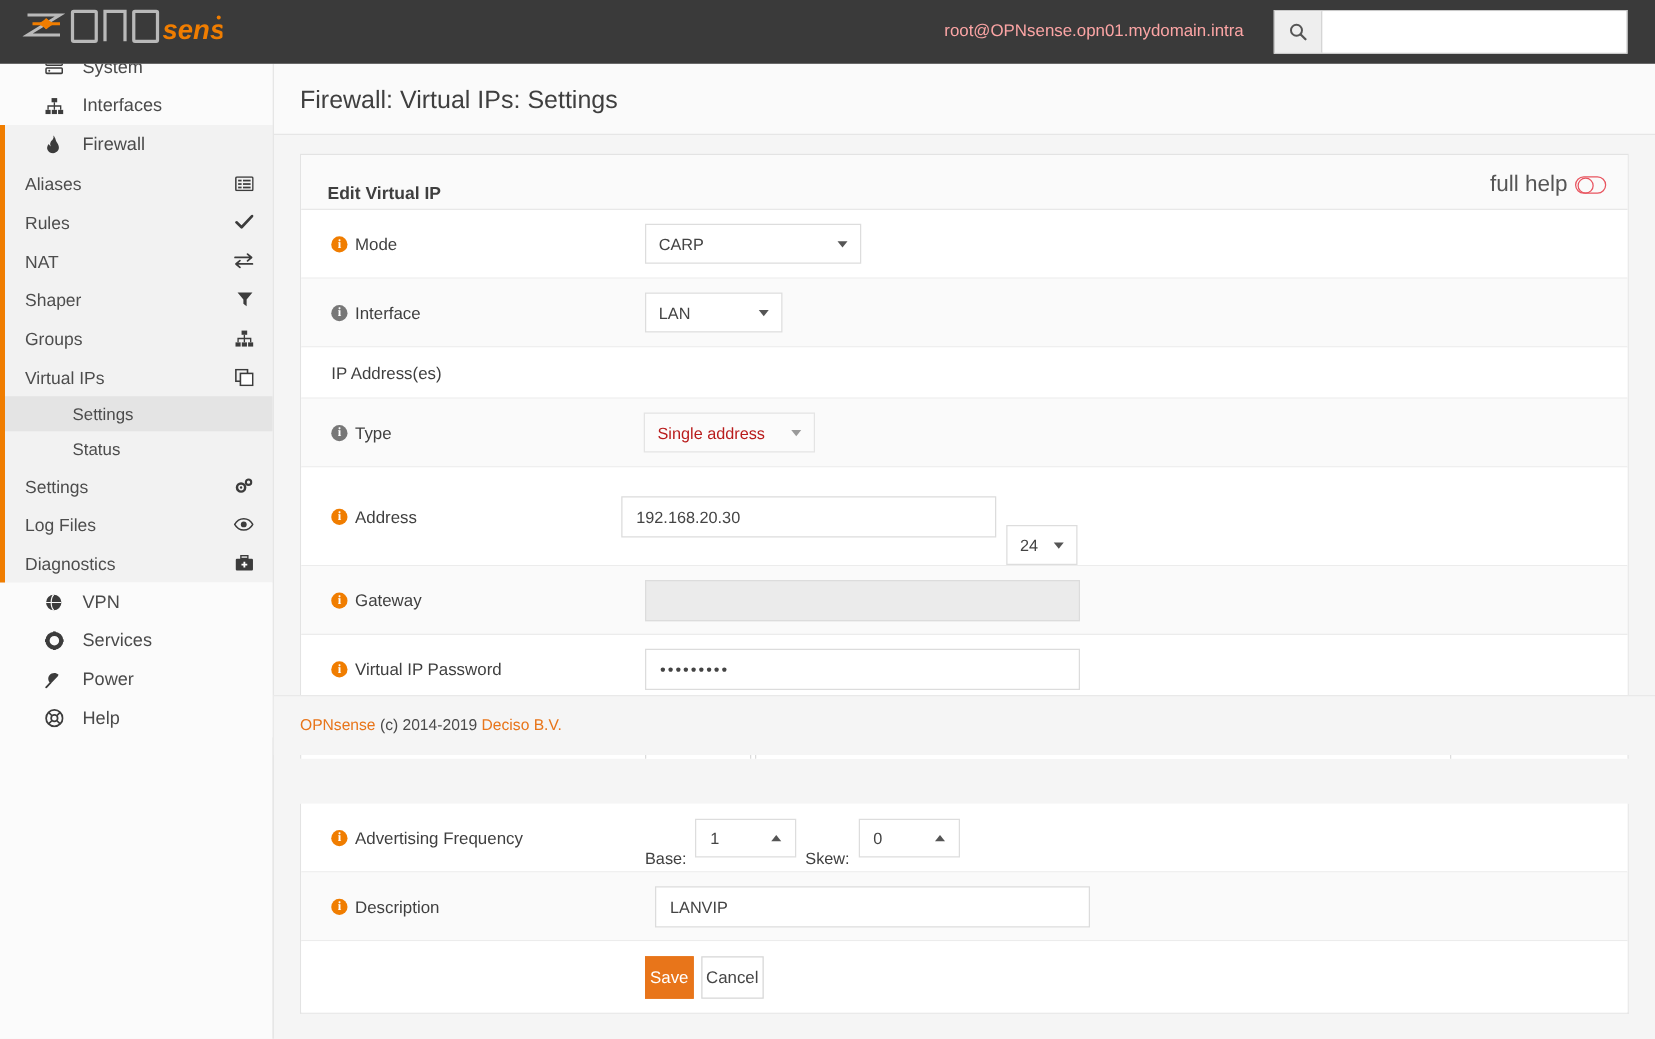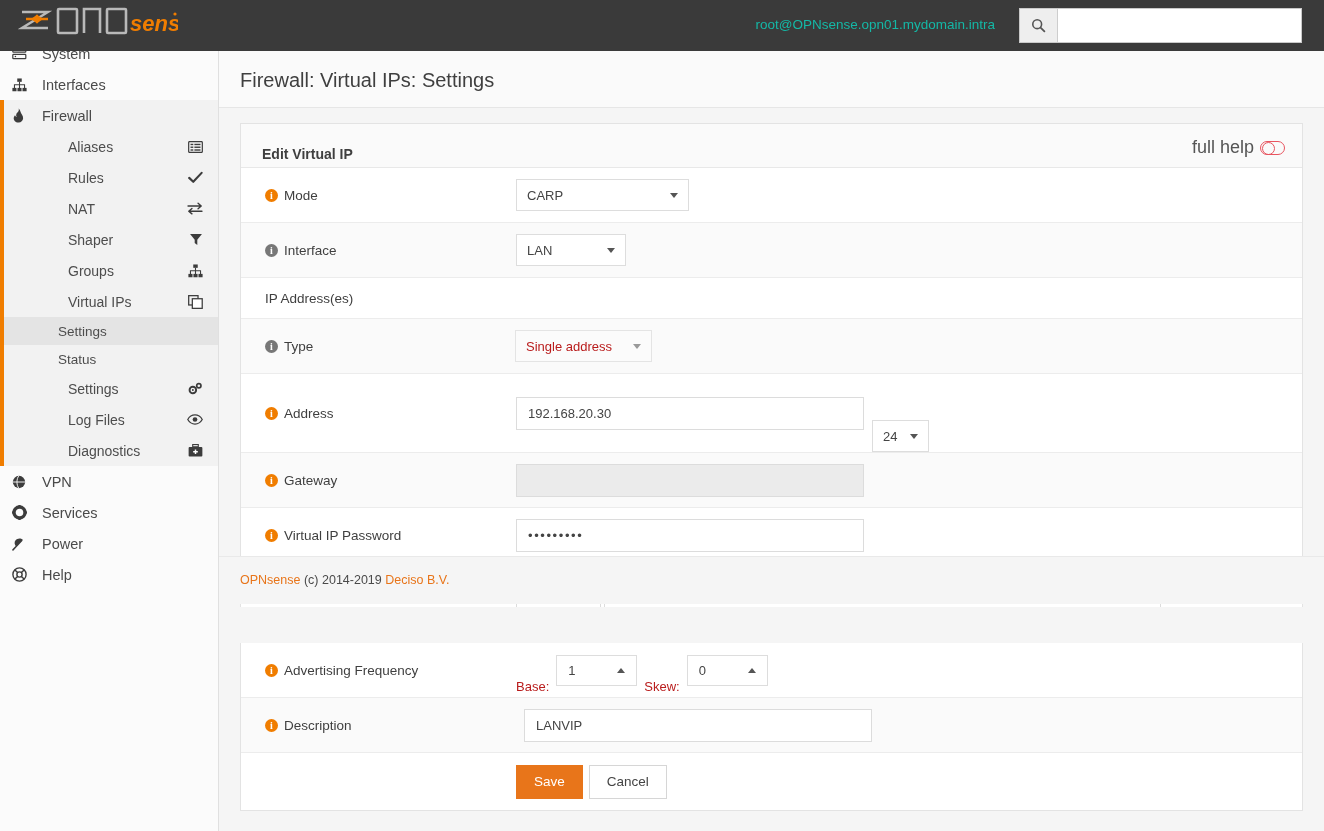--- a/index.html
+++ b/index.html
@@ -20,21 +20,21 @@
     z-index: 40;
   }
   #logo-wrap {
     position: absolute; left: 18px; top: 3px;
     width: 170px; height: 44px;
     display: flex; align-items: center;
   }
   .logo-svg { display:block; }
   #user-label {
     position: absolute; right: 329px; top: 17px;
-    color: #14b8a6; font-size: 13.5px; white-space: nowrap;
+    color: #fca5a5; font-size: 13.5px; white-space: nowrap;
   }
   #searchgroup {
     position: absolute; right: 22px; top: 8px;
     height: 35px; width: 283px;
     display: flex;
     background: #fff;
     border: 1px solid #c9c9c9;
   }
   #search-addon {
     width: 38px; height: 100%;
@@ -61,41 +61,42 @@
   #nav-scroll { position: absolute; left: 0; top: -13px; width: 219px; }
 
   .nav-top {
     position: relative;
     height: 31px;
     display: flex; align-items: center;
     padding-left: 12px;
     font-size: 14.5px;
     color: #4a4a4a;
     background: #fbfbfb;
+    margin-left: 24px;
   }
   .nav-top .nm-ico {
     width: 26px; display: flex; align-items: center;
     color: #3c3c3c; font-size: 13px;
   }
   .nav-top .nm-lbl { padding-left: 4px; }
 
   
   .nav-group { position: relative; background: #f2f2f2; }
   .nav-group::before {
     content: ""; position: absolute; left: 0; top: 0;
     width: 4px; height: 100%;
     background: #f07d00;
   }
   .nav-group .nav-top { background: transparent; }
 
   .nav-sub {
     position: relative;
     height: 31px;
     display: flex; align-items: center;
-    padding-left: 68px; padding-right: 16px;
+    padding-left: 20px; padding-right: 16px;
     font-size: 14px; color: #4d4d4d;
   }
   .nav-sub .ns-lbl { flex: 1; }
   .nav-sub .ns-ico { color: #3c3c3c; font-size: 13px; display:flex; align-items:center;}
   .nav-sub2 {
     height: 28px;
     display: flex; align-items: center;
     padding-left: 58px;
     font-size: 13.5px; color: #4d4d4d;
   }
@@ -224,47 +225,47 @@
   .tinput {
     height: 33px;
     border: 1px solid #dcdcdc;
     background: #fff;
     font-size: 13px; color: #444;
     padding: 0 11px;
     outline: none;
     font-family: "Liberation Sans", sans-serif;
   }
   .tinput.disabled { background: #ebebeb; border-color: #dcdcdc; }
-  .in-addr { width: 348px; margin-left: 19px; }
+  .in-addr { width: 300px; }
   .in-gw   { width: 348px; margin-left: 19px; }
   .in-pw   { width: 348px; margin-left: 19px; letter-spacing: 1.6px; }
   .in-desc { width: 348px; margin-left: 27px; }
 
   
-  .spin-lbl { font-size: 13px; color: #b91c1c; margin-top: 32px; }
+  .spin-lbl { font-size: 13px; color: #404040; margin-top: 32px; }
   .spinbox {
     width: 81px; height: 31px;
     border: 1px solid #ddd; background: #fff;
     position: relative;
     font-size: 13px; color: #444;
     display: flex; align-items: center;
     padding-left: 11px;
   }
   .spinbox .upcaret {
     position: absolute; right: 11px; top: 50%;
     margin-top: -2px;
     width: 0; height: 0;
     border-left: 4.5px solid transparent;
     border-right: 4.5px solid transparent;
     border-bottom: 5px solid #555;
   }
 
   
   .btn {
-    height: 34px; padding: 0 17px;
+    height: 34px; padding: 0 3px;
     font-size: 13.5px;
     border: 1px solid transparent;
     cursor: pointer;
     font-family: "Liberation Sans", sans-serif;
     text-align: right;
   }
   .btn-save { background: #e8751a; color: #fff; border-color:#e8751a; }
   .btn-cancel { background: #fff; color: #444; border-color: #d6d6d6; margin-left: 6px; }
 
   

